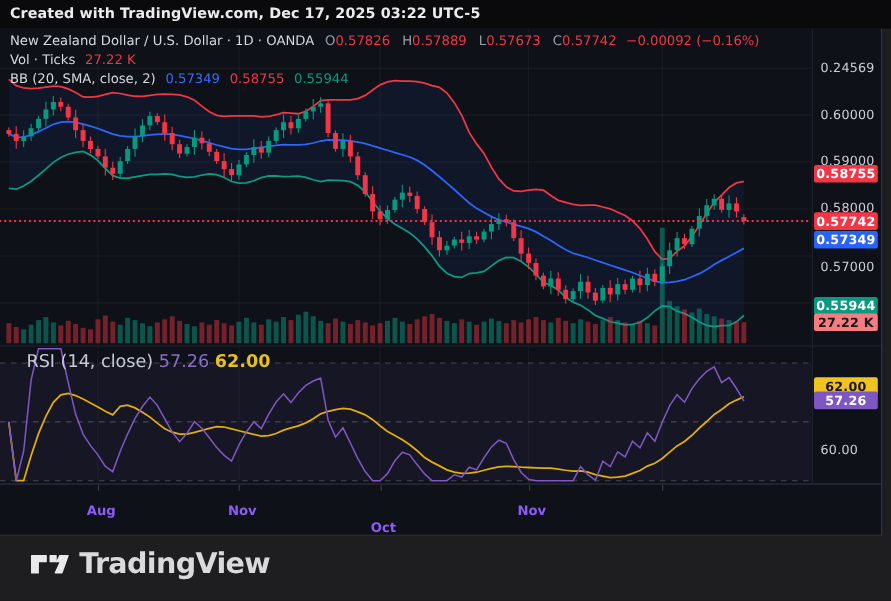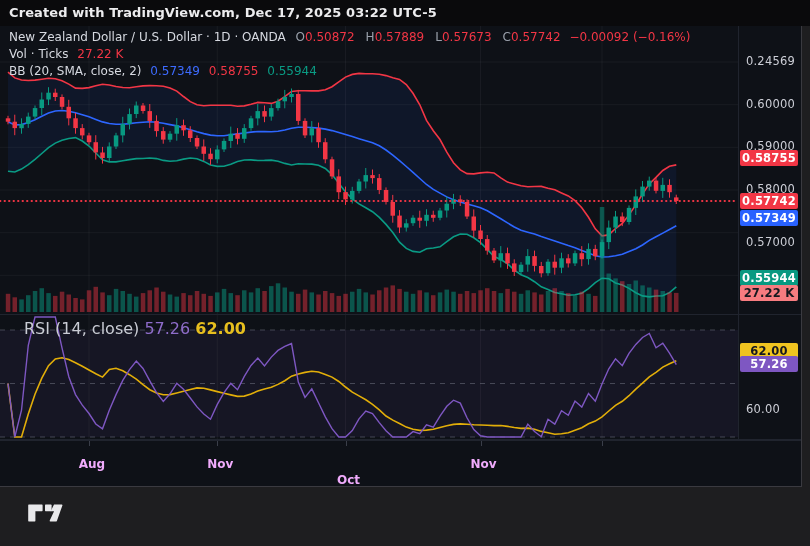--- a/index.html
+++ b/index.html
@@ -26,21 +26,21 @@
   .red{color:#f23645;} .blue{color:#3d6bff;} .teal{color:#0a9b84;}
   .purple{color:#8e6cc9;} .yellow{color:#e7bf1e;font-weight:bold;}
   #rsi-legend{position:absolute;left:24px;top:293px;z-index:5;font-size:16px;color:#c9ccd4;white-space:nowrap;}
   
   #price-scale{position:absolute;left:739px;top:0;width:62px;height:414px;z-index:4;}
   .scale-label{position:absolute;left:7px;font-size:11.5px;color:#ccced6;letter-spacing:0.2px;}
   .badge{position:absolute;left:1px;width:58px;height:16px;line-height:16px;text-align:center;
     font-size:11.5px;font-weight:600;border-radius:2px;letter-spacing:0.2px;}
   
   #time-axis{position:absolute;left:0;top:414px;width:801px;height:46px;background:#0e1117;border-top:1px solid #20242e;}
-  .month-label{position:absolute;top:16px;transform:translateX(-50%);font-size:12px;font-weight:600;color:#f0abfc;}
+  .month-label{position:absolute;top:16px;transform:translateX(-50%);font-size:12px;font-weight:600;color:#8b5cf6;}
   .tick-mark{position:absolute;top:0;width:1px;height:5px;background:#3a3e49;}
   
   #footer{position:absolute;left:0;top:487px;width:810px;height:59px;background:#1e1e20;}
   #logo-lockup{position:absolute;left:27px;top:11px;display:flex;align-items:center;}
   #logo-mark{width:36px;height:30px;margin-right:9px;}
   #logo-text{font-size:26px;font-weight:bold;color:#dadadc;letter-spacing:-0.6px;}
 </style>
 </head>
 <body>
 
@@ -382,21 +382,21 @@
         <polyline points="8.0,68.5 14.8,122.0 21.5,122.0 28.3,99.1 35.0,79.2 41.8,63.2 48.5,50.7 55.3,44.0 62.0,42.7 68.8,44.6 75.5,47.8 82.3,51.3 89.0,55.0 95.8,58.8 102.5,62.1 109.3,54.4 116.0,53.3 122.8,55.8 129.5,59.7 136.3,64.2 143.0,69.7 149.8,74.7 156.5,77.9 163.3,79.7 170.0,79.6 176.8,78.0 183.5,76.3 190.3,74.5 197.0,72.9 203.8,73.2 210.5,74.9 217.3,76.6 224.0,78.3 230.8,79.9 237.5,81.4 244.3,81.1 251.0,79.1 257.8,76.0 264.5,74.0 271.3,72.2 278.0,69.4 284.8,65.7 291.5,61.2 298.3,58.9 305.0,57.4 311.8,56.3 318.5,57.0 325.3,59.4 332.0,62.1 338.8,66.5 345.5,72.0 352.3,77.2 359.0,80.9 365.8,84.8 372.5,89.3 379.3,94.8 386.0,101.0 392.8,105.1 399.5,108.5 406.3,112.1 413.0,114.2 419.8,115.4 426.5,115.1 433.3,114.3 440.0,112.5 446.8,110.8 453.5,109.4 460.3,108.9 467.0,109.2 473.8,109.7 480.5,110.0 487.3,110.3 494.0,110.6 500.8,110.5 507.5,111.4 514.3,112.5 521.0,113.4 527.8,113.1 534.5,114.2 541.3,116.4 548.0,117.8 554.8,119.3 561.5,118.8 568.3,117.8 575.0,115.3 581.8,112.7 588.5,108.7 595.3,106.1 602.0,101.8 608.8,96.0 615.5,90.4 622.3,86.3 629.0,80.7 635.8,74.1 642.5,68.2 649.3,61.8 656.0,57.3 662.8,52.1 669.5,48.7 676.3,45.7" fill="none" stroke="#e2ae09" stroke-width="1.6"></polyline>
         <polyline points="8.0,68.5 14.8,122.0 21.5,95.2 28.3,30.3 35.0,2.0 41.8,2.0 48.5,2.0 55.3,2.0 62.0,32.8 68.8,61.7 75.5,79.6 82.3,90.1 89.0,98.5 95.8,109.0 102.5,113.8 109.3,95.2 116.0,79.6 122.8,65.4 129.5,54.6 136.3,46.0 143.0,53.5 149.8,65.9 156.5,77.6 163.3,86.5 170.0,78.8 176.8,68.3 183.5,74.3 190.3,83.0 197.0,91.9 203.8,99.0 210.5,104.2 217.3,89.4 224.0,77.7 230.8,68.4 237.5,74.7 244.3,61.4 251.0,50.5 257.8,43.0 264.5,51.0 271.3,42.1 278.0,35.4 284.8,31.4 291.5,28.6 298.3,67.0 305.0,82.4 311.8,73.9 318.5,87.7 325.3,101.9 332.0,113.7 338.8,122.0 345.5,122.0 352.3,115.6 359.0,103.8 365.8,96.1 372.5,98.5 379.3,107.6 386.0,115.8 392.8,122.0 399.5,122.0 406.3,122.0 413.0,116.6 419.8,118.7 426.5,109.8 433.3,112.1 440.0,101.1 446.8,91.3 453.5,85.2 460.3,88.1 467.0,102.8 473.8,114.5 480.5,120.8 487.3,122.0 494.0,122.0 500.8,122.0 507.5,122.0 514.3,122.0 521.0,122.0 527.8,109.1 534.5,116.5 541.3,121.7 548.0,104.3 554.8,109.1 561.5,95.7 568.3,100.3 575.0,86.1 581.8,92.1 588.5,78.5 595.3,86.2 602.0,68.9 608.8,53.8 615.5,43.8 622.3,50.7 629.0,38.3 635.8,29.4 642.5,22.5 649.3,18.5 656.0,32.8 662.8,28.2 669.5,38.2 676.3,49.7" fill="none" stroke="#7e57c2" stroke-width="1.4"></polyline>
       </svg>
     <div class="sep" id="sep-main"></div>
     <div class="sep" id="sep-rsi"></div>
     <div id="scale-sep"></div>
 
     <div class="legend">
       <div class="lrow">
         <span>New Zealand Dollar / U.S. Dollar · 1D · OANDA</span>
-        <span class="ohlc-l">O</span><span class="red sp">0.50872</span><span class="ohlc-l">H</span><span class="red sp">0.57889</span><span class="ohlc-l">L</span><span class="red sp">0.57673</span><span class="ohlc-l">C</span><span class="red sp">0.57742</span>
+        <span class="ohlc-l">O</span><span class="red sp">0.57826</span><span class="ohlc-l">H</span><span class="red sp">0.57889</span><span class="ohlc-l">L</span><span class="red sp">0.57673</span><span class="ohlc-l">C</span><span class="red sp">0.57742</span>
         <span class="red">−0.00092 (−0.16%)</span>
       </div>
       <div class="lrow">
         <span class="sp">Vol · Ticks</span>
         <span class="red">27.22 K</span>
       </div>
       <div class="lrow">
         <span class="sp">BB (20, SMA, close, 2)</span>
         <span class="blue sp">0.57349</span>
         <span class="red sp">0.58755</span>
@@ -442,16 +442,17 @@
 
   <div id="footer">
     <div id="logo-lockup">
       <svg id="logo-mark" viewBox="0 0 60 30">
         <g fill="#e9e9eb">
           <path d="M1 1 h24 a1 1 0 0 1 1 1 v9 a1 1 0 0 1 -1 1 h-11 v16 a1 1 0 0 1 -1 1 h-10 a1 1 0 0 1 -1 -1 V2 a1 1 0 0 1 1 -1 z" transform="translate(0,0)"></path>
           <path d="M30 2 a1 1 0 0 1 1 -1 h9 a1 1 0 0 1 1 1 v9 a1 1 0 0 1 -1 1 h-9 a1 1 0 0 1 -1 -1 z"></path>
           <path d="M45 1 h13 a1 1 0 0 1 1 1.3 l-9.2 26 a1 1 0 0 1 -1 0.7 h-10 a1 1 0 0 1 -0.9 -1.4 l7.2 -15.6 h-5.6 l5.5 -11 z"></path>
         </g>
       </svg>
+      <span id="logo-text">TradingView</span>
     </div>
   </div>
 
 </div>
 
 </body></html>

